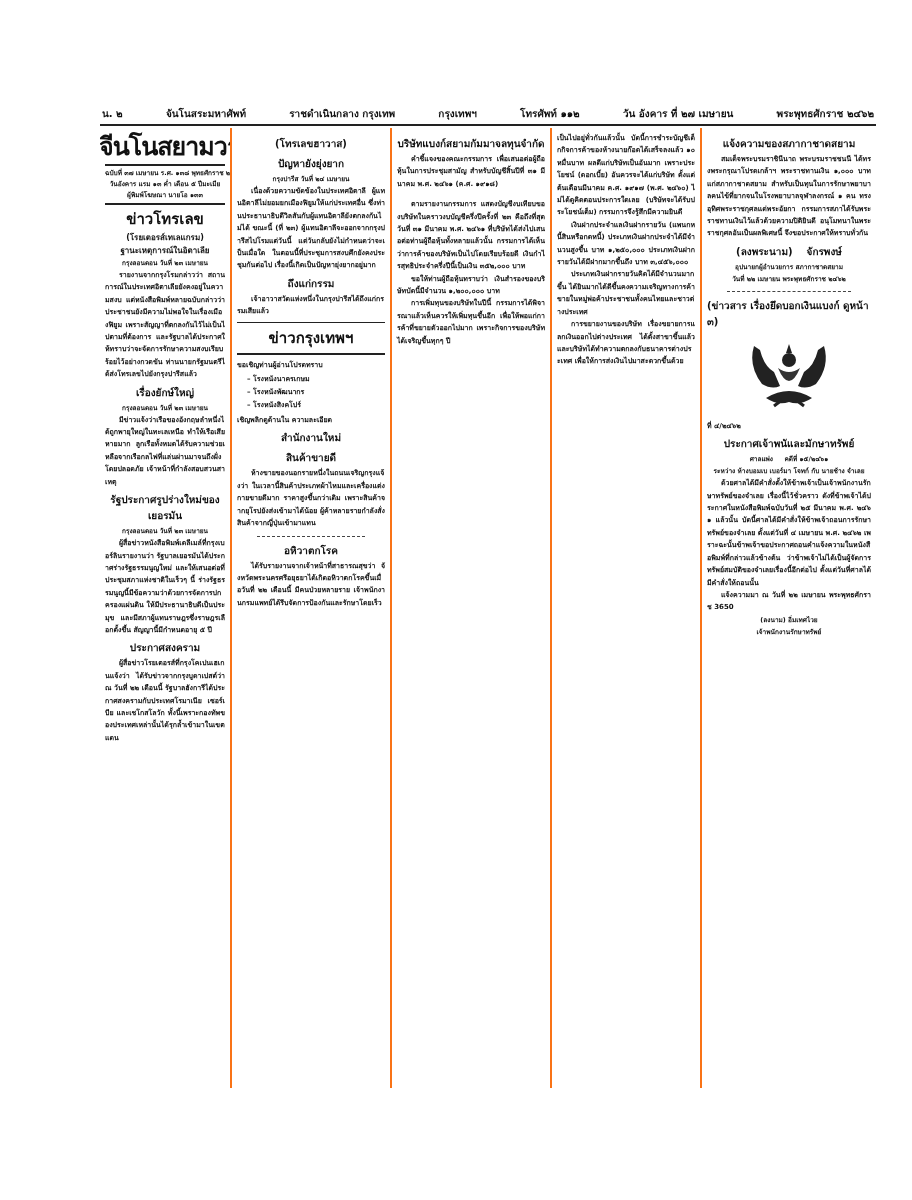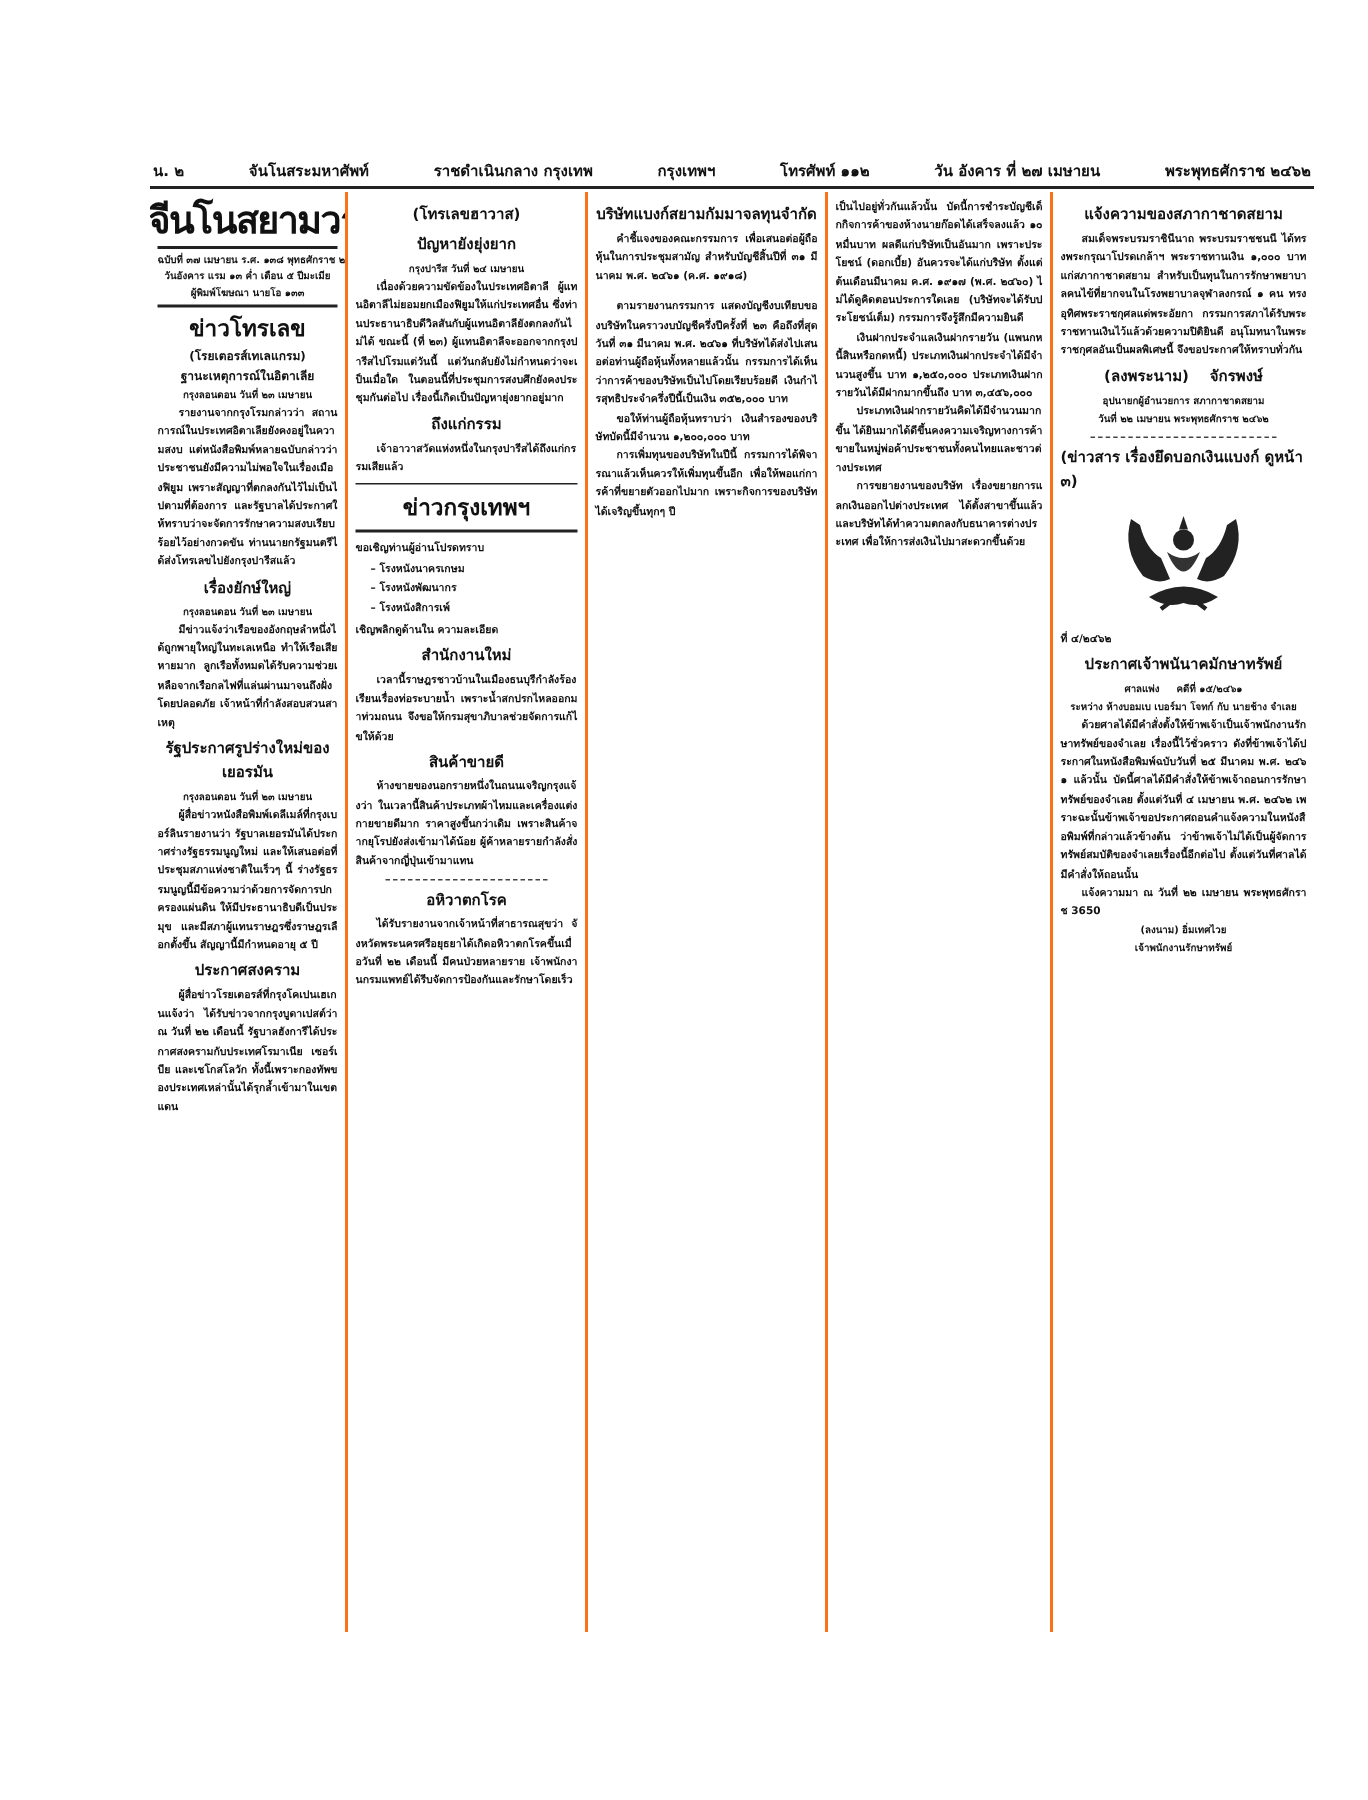--- a/index.html
+++ b/index.html
@@ -79,26 +79,25 @@
       <div class="h-mid">ถึงแก่กรรม</div>
       <p class="body">เจ้าอาวาสวัดแห่งหนึ่งในกรุงปารีสได้ถึงแก่กรรมเสียแล้ว</p>
 
       <div class="rule"></div>
       <div class="h-big">ข่าวกรุงเทพฯ</div>
       <div class="rule"></div>
       <div class="body" style="text-indent:0">ขอเชิญท่านผู้อ่านโปรดทราบ</div>
       <ul class="list">
         <li>โรงหนังนาครเกษม</li>
         <li>โรงหนังพัฒนากร</li>
-        <li>โรงหนังสิการเพ์</li>
+        <li>โรงหนังสิงคโปร์</li>
       </ul>
       <div class="body" style="text-indent:0">เชิญพลิกดูด้านใน ความละเอียด</div>
 
       <div class="h-mid">สำนักงานใหม่</div>
-      <p class="body">เวลานี้ราษฎรชาวบ้านในเมืองธนบุรีกำลังร้องเรียนเรื่องท่อระบายน้ำ เพราะน้ำสกปรกไหลออกมาท่วมถนน จึงขอให้กรมสุขาภิบาลช่วยจัดการแก้ไขให้ด้วย</p>
 
       <div class="h-mid">สินค้าขายดี</div>
       <p class="body">ห้างขายของนอกรายหนึ่งในถนนเจริญกรุงแจ้งว่า ในเวลานี้สินค้าประเภทผ้าไหมและเครื่องแต่งกายขายดีมาก ราคาสูงขึ้นกว่าเดิม เพราะสินค้าจากยุโรปยังส่งเข้ามาได้น้อย ผู้ค้าหลายรายกำลังสั่งสินค้าจากญี่ปุ่นเข้ามาแทน</p>
 
       <div class="dash-rule"></div>
       <div class="h-mid">อหิวาตกโรค</div>
       <p class="body">ได้รับรายงานจากเจ้าหน้าที่สาธารณสุขว่า จังหวัดพระนครศรีอยุธยาได้เกิดอหิวาตกโรคขึ้นเมื่อวันที่ ๒๒ เดือนนี้ มีคนป่วยหลายราย เจ้าพนักงานกรมแพทย์ได้รีบจัดการป้องกันและรักษาโดยเร็ว</p>
     </div>
 
     <div class="col c3">
@@ -133,21 +132,21 @@
         <path d="M10 10 Q4 30 18 48 Q28 54 36 50 L30 36 Q20 30 16 14 Z" fill="#222"></path>
         <path d="M80 10 Q86 30 72 48 Q62 54 54 50 L60 36 Q70 30 74 14 Z" fill="#222"></path>
         <circle cx="45" cy="24" r="7" fill="#222"></circle>
         <path d="M45 8 L48 17 L42 17 Z" fill="#222"></path>
         <path d="M34 32 Q45 58 56 32 Q45 40 34 32 Z" fill="#333"></path>
         <path d="M22 62 Q45 48 68 62 Q56 70 45 66 Q34 70 22 62 Z" fill="#222"></path>
         <path d="M30 70 L38 64 M60 70 L52 64" stroke="#222" stroke-width="3"></path>
       </svg>
 
       <div class="body" style="text-indent:0">ที่ ๔/๒๔๖๒</div>
-      <div class="h-mid">ประกาศเจ้าพนันาคมักษาทรัพย์</div>
+      <div class="h-mid">ประกาศเจ้าพนัและมักษาทรัพย์</div>
       <div class="dateline">
         <span>ศาลแพ่ง</span>
         &nbsp;&nbsp;&nbsp;
         <span>คดีที่ ๑๕/๒๔๖๑</span>
       </div>
       <div class="dateline">ระหว่าง ห้างบอมเบ เบอร์มา โจทก์ กับ นายช้าง จำเลย</div>
       <p class="body">ด้วยศาลได้มีคำสั่งตั้งให้ข้าพเจ้าเป็นเจ้าพนักงานรักษาทรัพย์ของจำเลย เรื่องนี้ไว้ชั่วคราว ดังที่ข้าพเจ้าได้ประกาศในหนังสือพิมพ์ฉบับวันที่ ๒๕ มีนาคม พ.ศ. ๒๔๖๑ แล้วนั้น บัดนี้ศาลได้มีคำสั่งให้ข้าพเจ้าถอนการรักษาทรัพย์ของจำเลย ตั้งแต่วันที่ ๔ เมษายน พ.ศ. ๒๔๖๒ เพราะฉะนั้นข้าพเจ้าขอประกาศถอนคำแจ้งความในหนังสือพิมพ์ที่กล่าวแล้วข้างต้น ว่าข้าพเจ้าไม่ได้เป็นผู้จัดการทรัพย์สมบัติของจำเลยเรื่องนี้อีกต่อไป ตั้งแต่วันที่ศาลได้มีคำสั่งให้ถอนนั้น</p>
       <p class="body">แจ้งความมา ณ วันที่ ๒๒ เมษายน พระพุทธศักราช 3650</p>
       <div class="dateline">(ลงนาม) อิ่มเทศไวย</div>
       <div class="dateline">เจ้าพนักงานรักษาทรัพย์</div>

